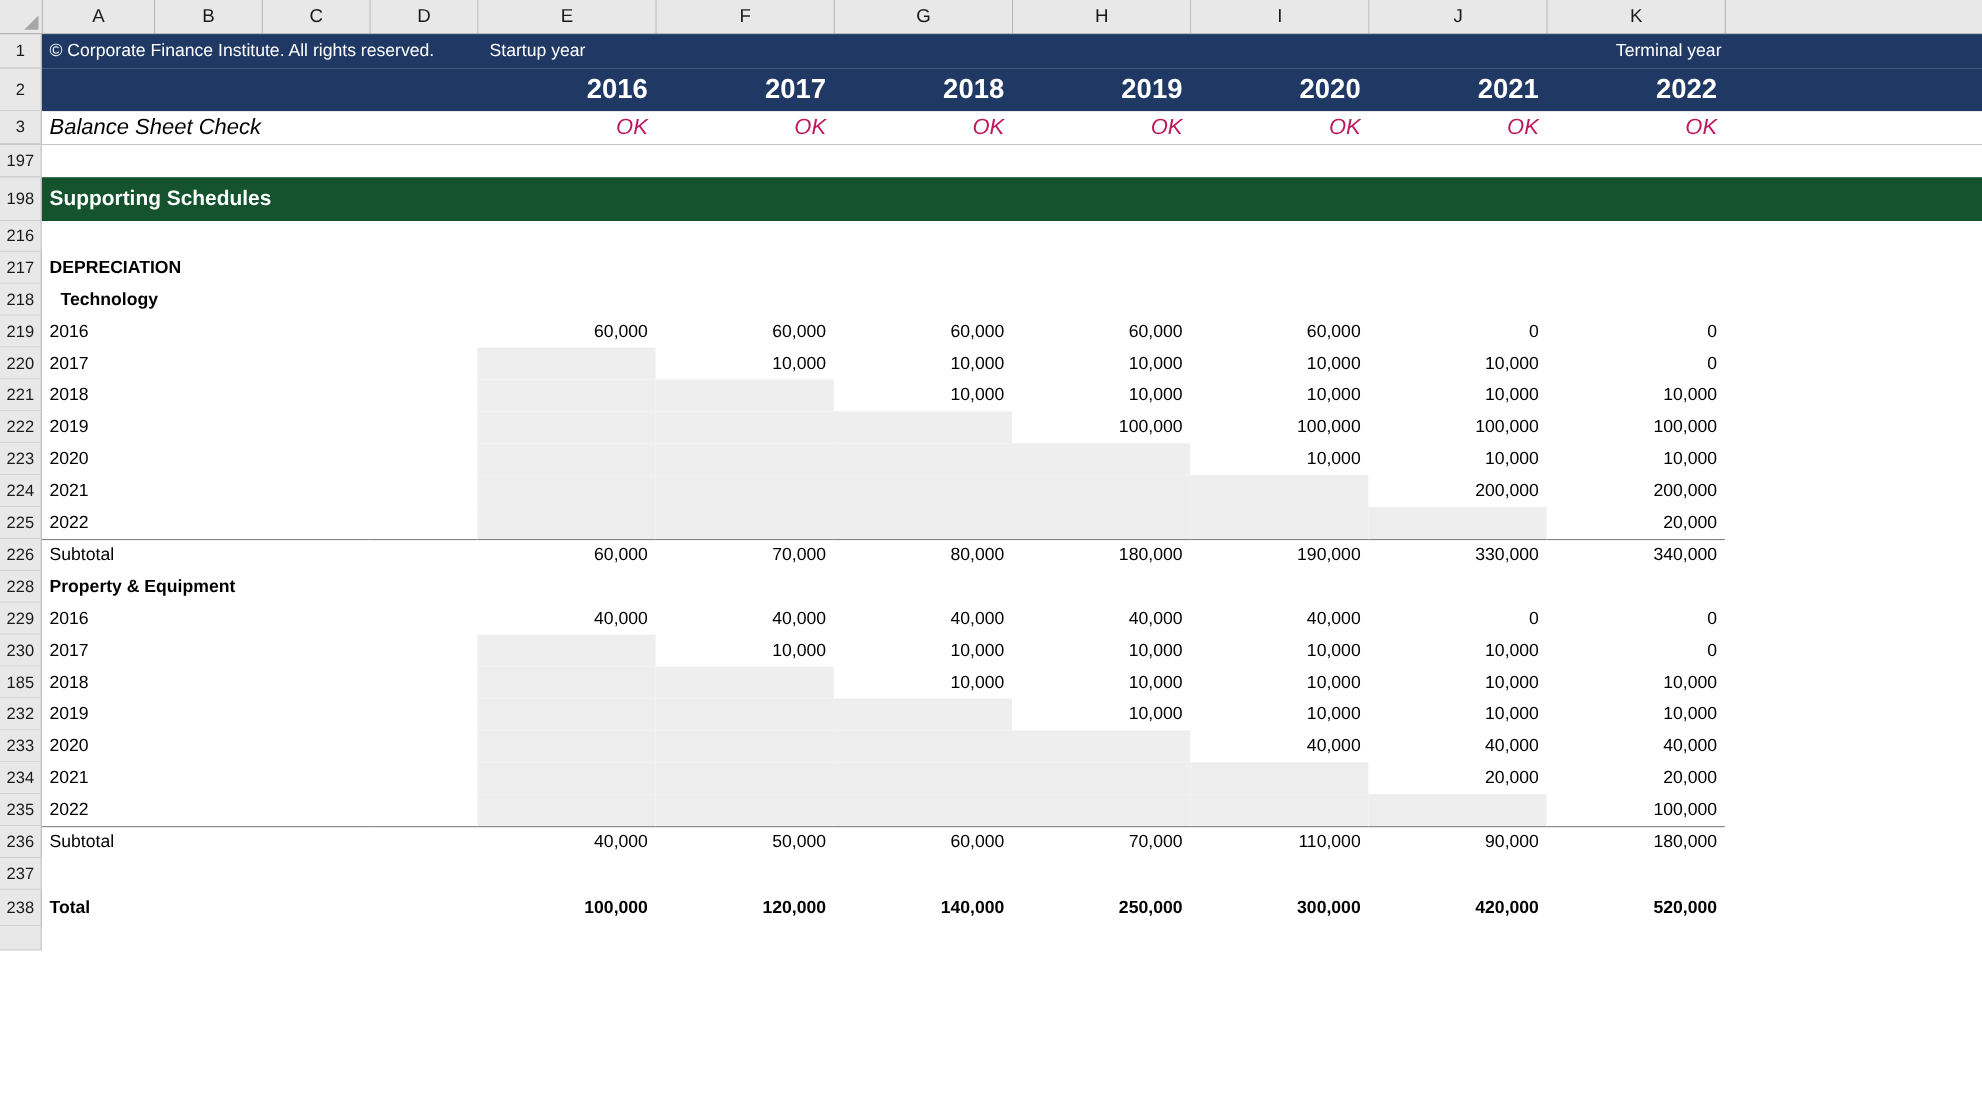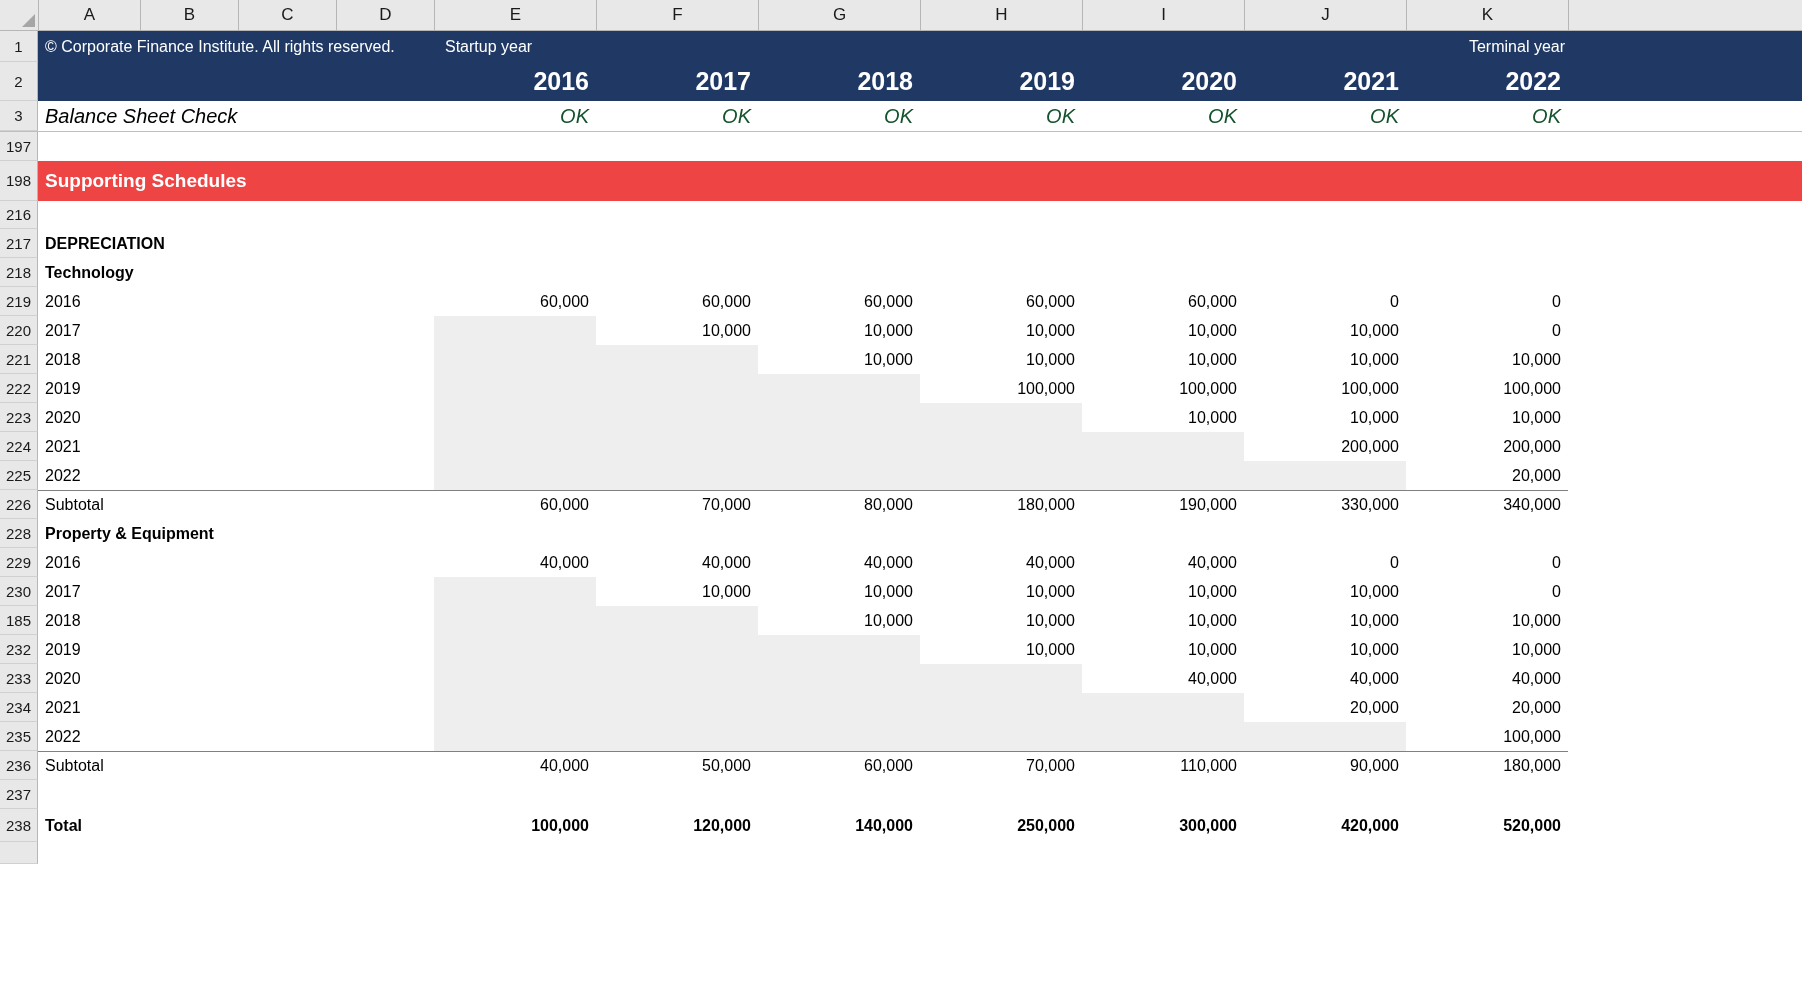--- a/index.html
+++ b/index.html
@@ -111,28 +111,28 @@
   .row-1 { height: 31px; }
   .row-1 .cell { font-size: 16px; }
   .row-2 { height: 39px; }
   .row-2 .cell {
     font-size: 25px;
     font-weight: bold;
     justify-content: flex-end;
   }
   .row-3 { height: 31px; border-bottom: 1px solid #bfbfbf; }
   .row-3 .cell { font-style: italic; font-size: 20px; }
-  .ok { color: #14532d; font-style: italic; }
+  .ok { color: #be185d; font-style: italic; }
   .bsc-label { font-style: italic; color: #000; }
 
   
   .blank .cells { background: #ffffff; }
 
   
-  .orange { background: #ef4444; }
+  .orange { background: #14532d; }
   .orange .cell {
     color: #ffffff;
     font-size: 19px;
     font-weight: bold;
   }
 
   
   .bold { font-weight: bold; }
   .shade { background: #eeeeee; }
 
@@ -239,21 +239,21 @@
   <div class="grid-row h29">
     <div class="row-num">217</div>
     <div class="cells">
       <div class="cell txt bold" style="flex:1 1 auto;">DEPRECIATION</div>
     </div>
   </div>
 
   <div class="grid-row h29">
     <div class="row-num">218</div>
     <div class="cells">
-      <div class="cell txt bold" style="flex:1 1 auto;">Technology</div>
+      <div class="cell txt bold" style="flex:1 1 auto;margin-left:10px;">Technology</div>
     </div>
   </div>
 
   <div class="grid-row h29">
     <div class="row-num">219</div>
     <div class="cells">
       <div class="cell txt cA">2016</div>
       <div class="cell cB"></div>
         <div class="cell cC"></div>
         <div class="cell cD"></div>

